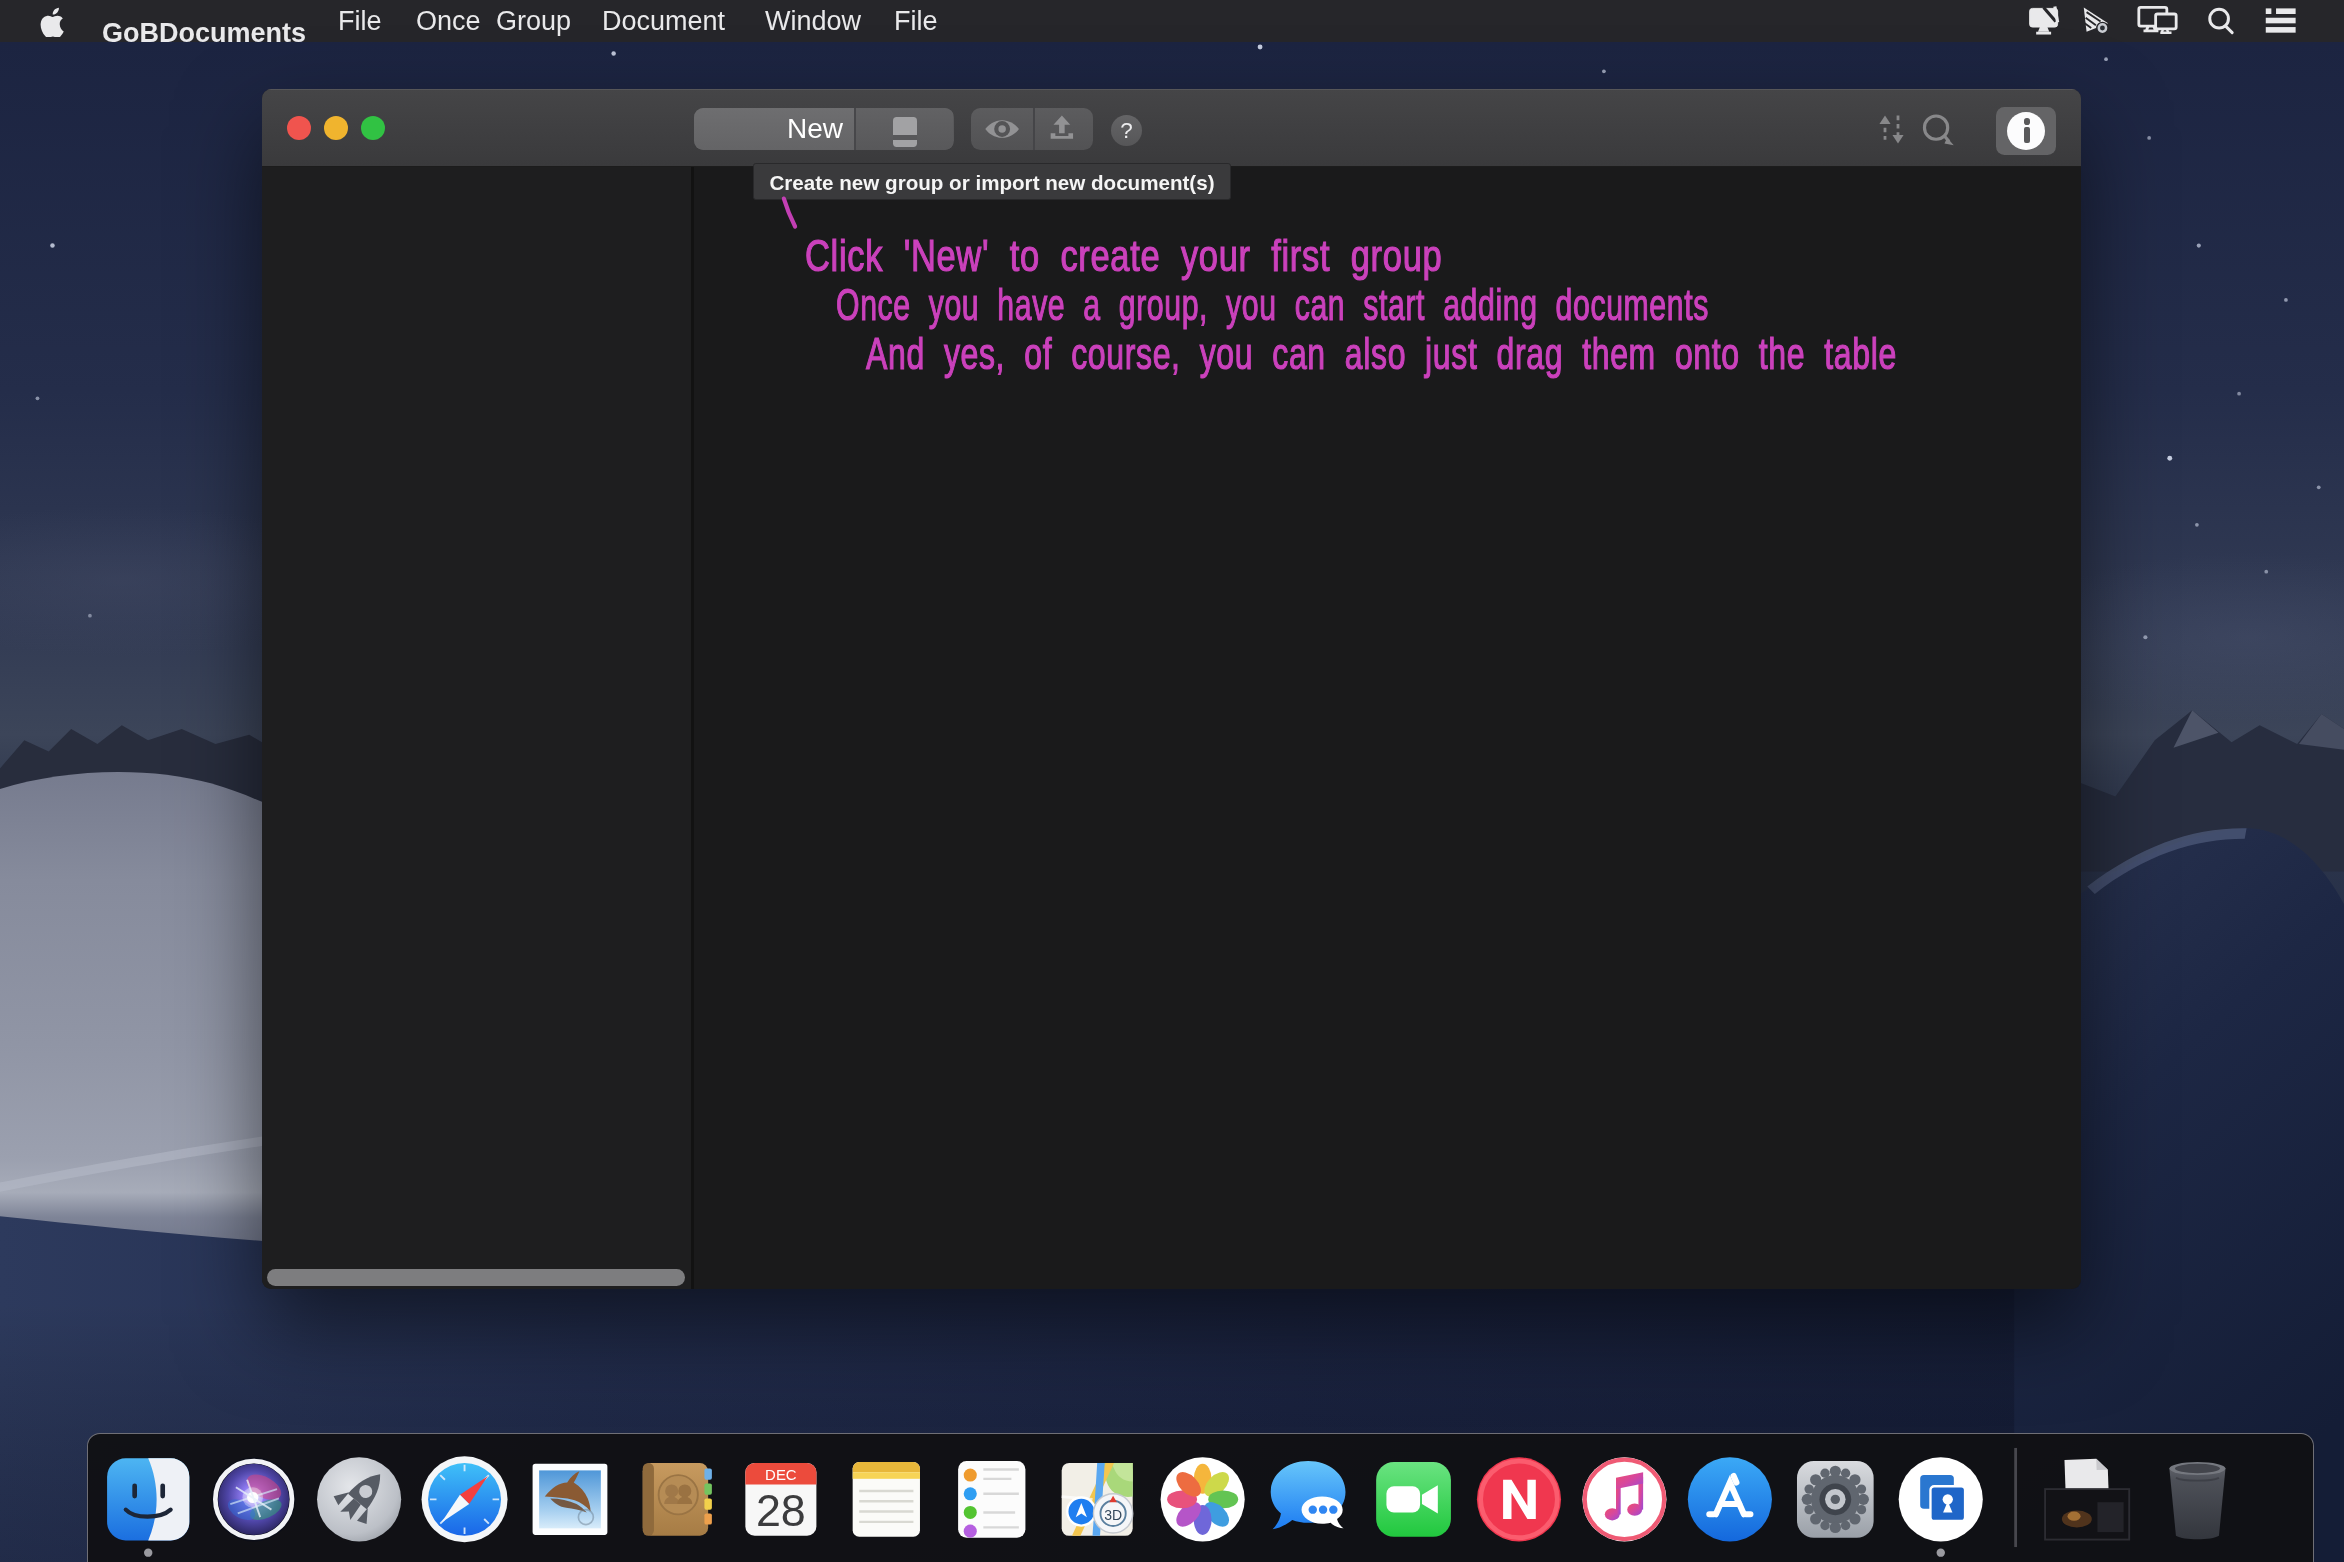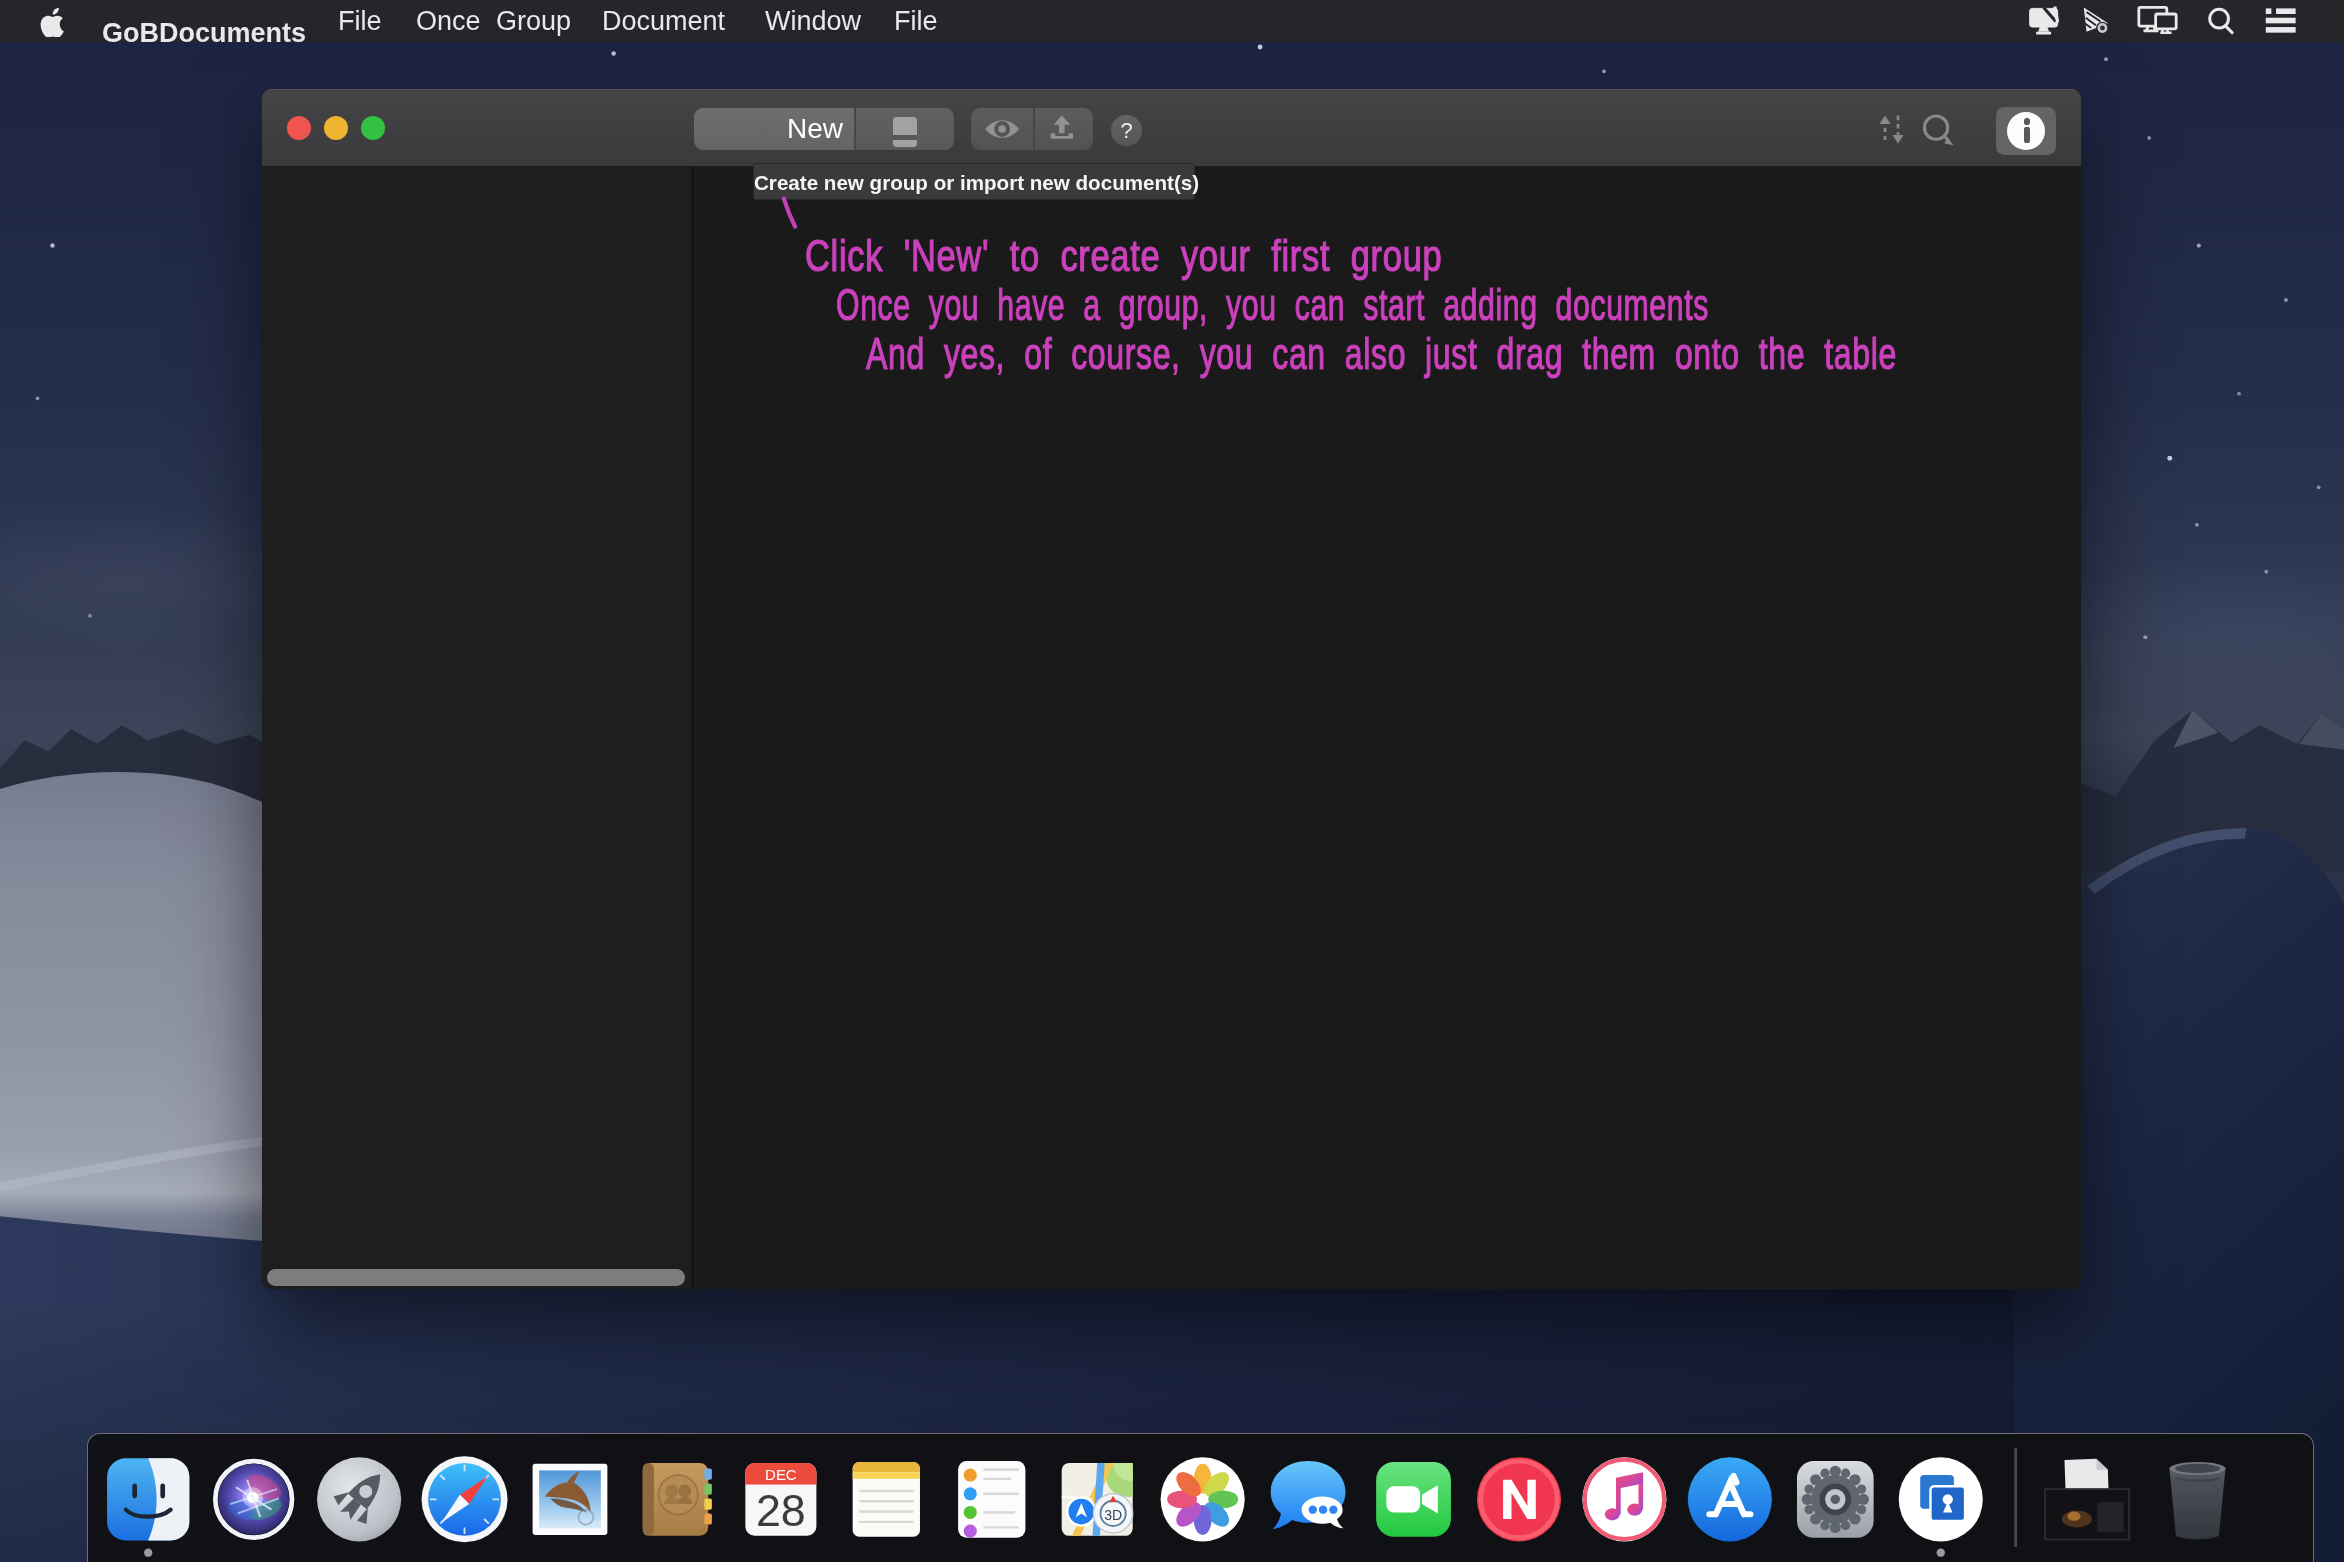--- a/index.html
+++ b/index.html
@@ -189,21 +189,21 @@
       <div class="abs" style="left:1745px;top:22.5px;width:38px;height:38px;border-radius:50%;background:#fcfcfd;"></div>
       <div class="abs" style="left:1762px;top:29px;width:5.6px;height:6.6px;border-radius:2.8px;background:#59595b;"></div>
       <div class="abs" style="left:1762px;top:38px;width:5.6px;height:16px;border-radius:1.9px;background:#59595b;"></div>
     </div>
     <div class="abs" id="sidebar" style="left:0;top:78px;width:429px;height:1122px;background:#1e1e1f;"></div>
     <div class="abs" id="vsep" style="left:429px;top:78px;width:2.8px;height:1122px;background:#121212;"></div>
     <div class="abs" id="mainpane" style="left:432px;top:78px;width:1387px;height:1122px;background:#1a1a1b;"></div>
     <div class="abs" id="scrollthumb" style="left:4.7px;top:1180px;width:418px;height:17px;border-radius:8.4px;background:#7d7d7f;"></div>
   </div>
 
-  <div class="abs" id="tooltip" style="left:753px;top:163px;width:442px;height:37px;background:#3a3a3c;border:0.9px solid #29292b;border-radius:2.8px;box-sizing:border-box;color:#f5f5f5;font-size:20.6px;font-weight:bold;text-align:center;line-height:37px;white-space:nowrap;">Create new group or import new document(s)</div>
+  <div class="abs" id="tooltip" style="left:753px;top:163px;width:478px;height:37px;background:#3a3a3c;border:0.9px solid #29292b;border-radius:2.8px;box-sizing:border-box;color:#f5f5f5;font-size:20.6px;font-weight:bold;text-align:center;line-height:37px;white-space:nowrap;">Create new group or import new document(s)</div>
   <svg class="abs" style="left:768px;top:192px;" width="56" height="56" viewBox="0 0 60 60">
     <path d="M17,7 C20,17 24,27 29,37" stroke="#c33fb4" stroke-width="4.5" fill="none" stroke-linecap="round"></path>
   </svg>
   <div class="abs hw" id="hw1" style="left:805px;top:230px;transform:scaleX(0.766);">Click &nbsp;'New' &nbsp;to &nbsp;create &nbsp;your &nbsp;first &nbsp;group</div>
   <div class="abs hw" id="hw2" style="left:836px;top:279px;transform:scaleX(0.672);">Once &nbsp;you &nbsp;have &nbsp;a &nbsp;group, &nbsp;you &nbsp;can &nbsp;start &nbsp;adding &nbsp;documents</div>
   <div class="abs hw" id="hw3" style="left:866px;top:328px;transform:scaleX(0.711);">And &nbsp;yes, &nbsp;of &nbsp;course, &nbsp;you &nbsp;can &nbsp;also &nbsp;just &nbsp;drag &nbsp;them &nbsp;onto &nbsp;the &nbsp;table</div>
 
   <div class="abs" id="dock" style="left:87px;top:1433px;width:2227px;height:141px;background:rgba(17,17,20,0.96);border:1.9px solid rgba(190,190,198,0.55);border-radius:13px;box-sizing:border-box;"></div>
   <svg class="abs" id="dockicons" style="left:87px;top:1433px;" width="2227" height="129" viewBox="0 0 2377 138">
     <defs>

